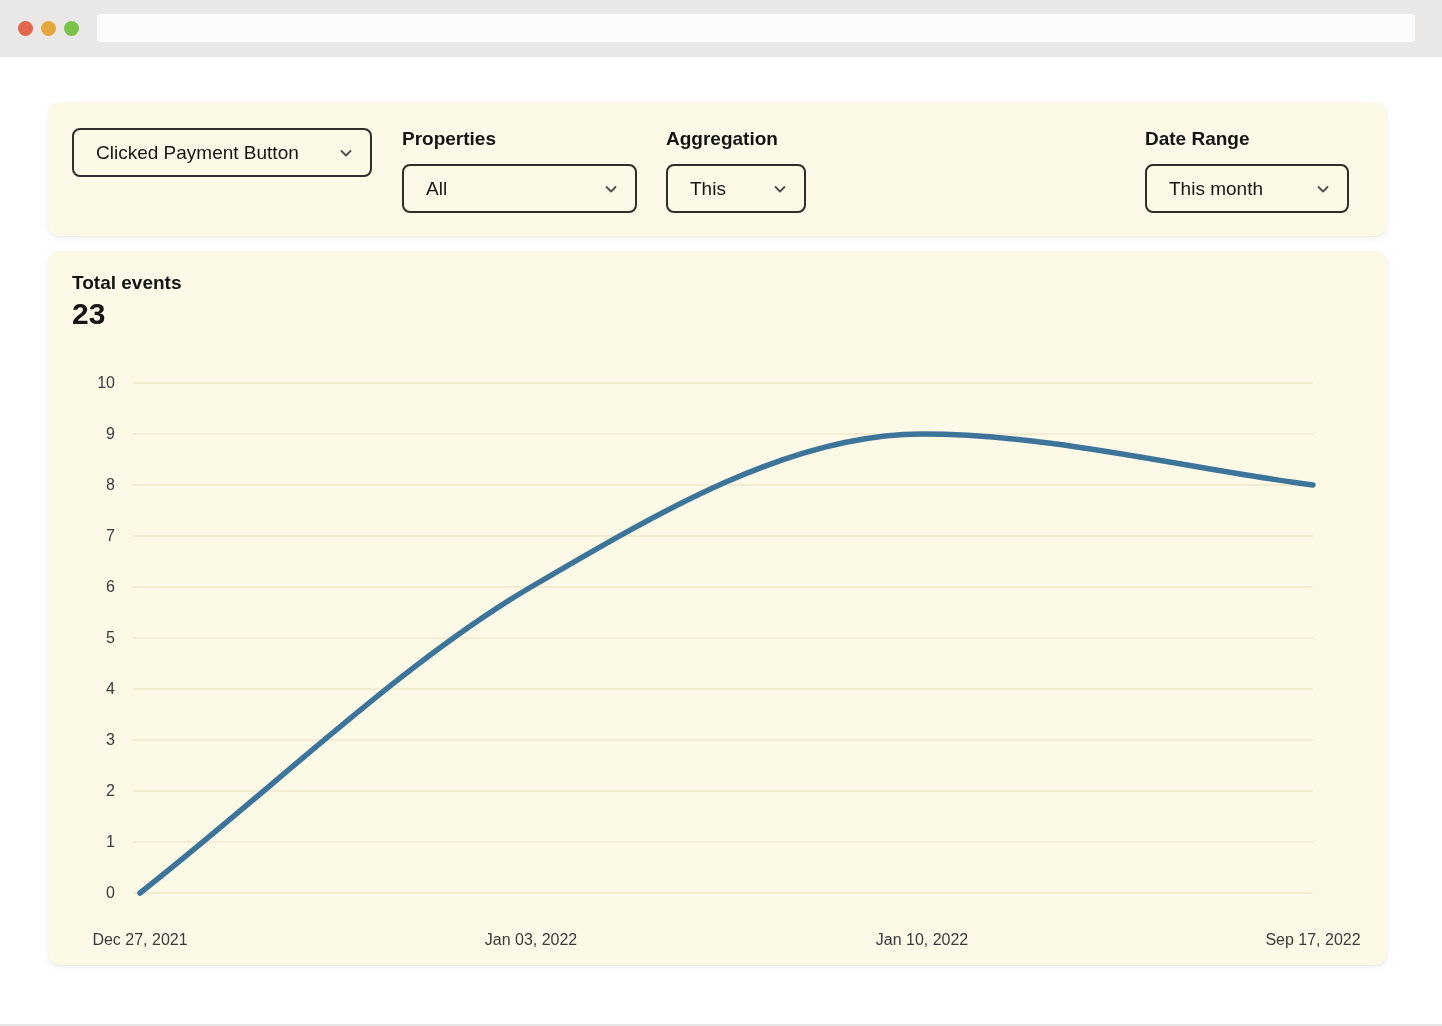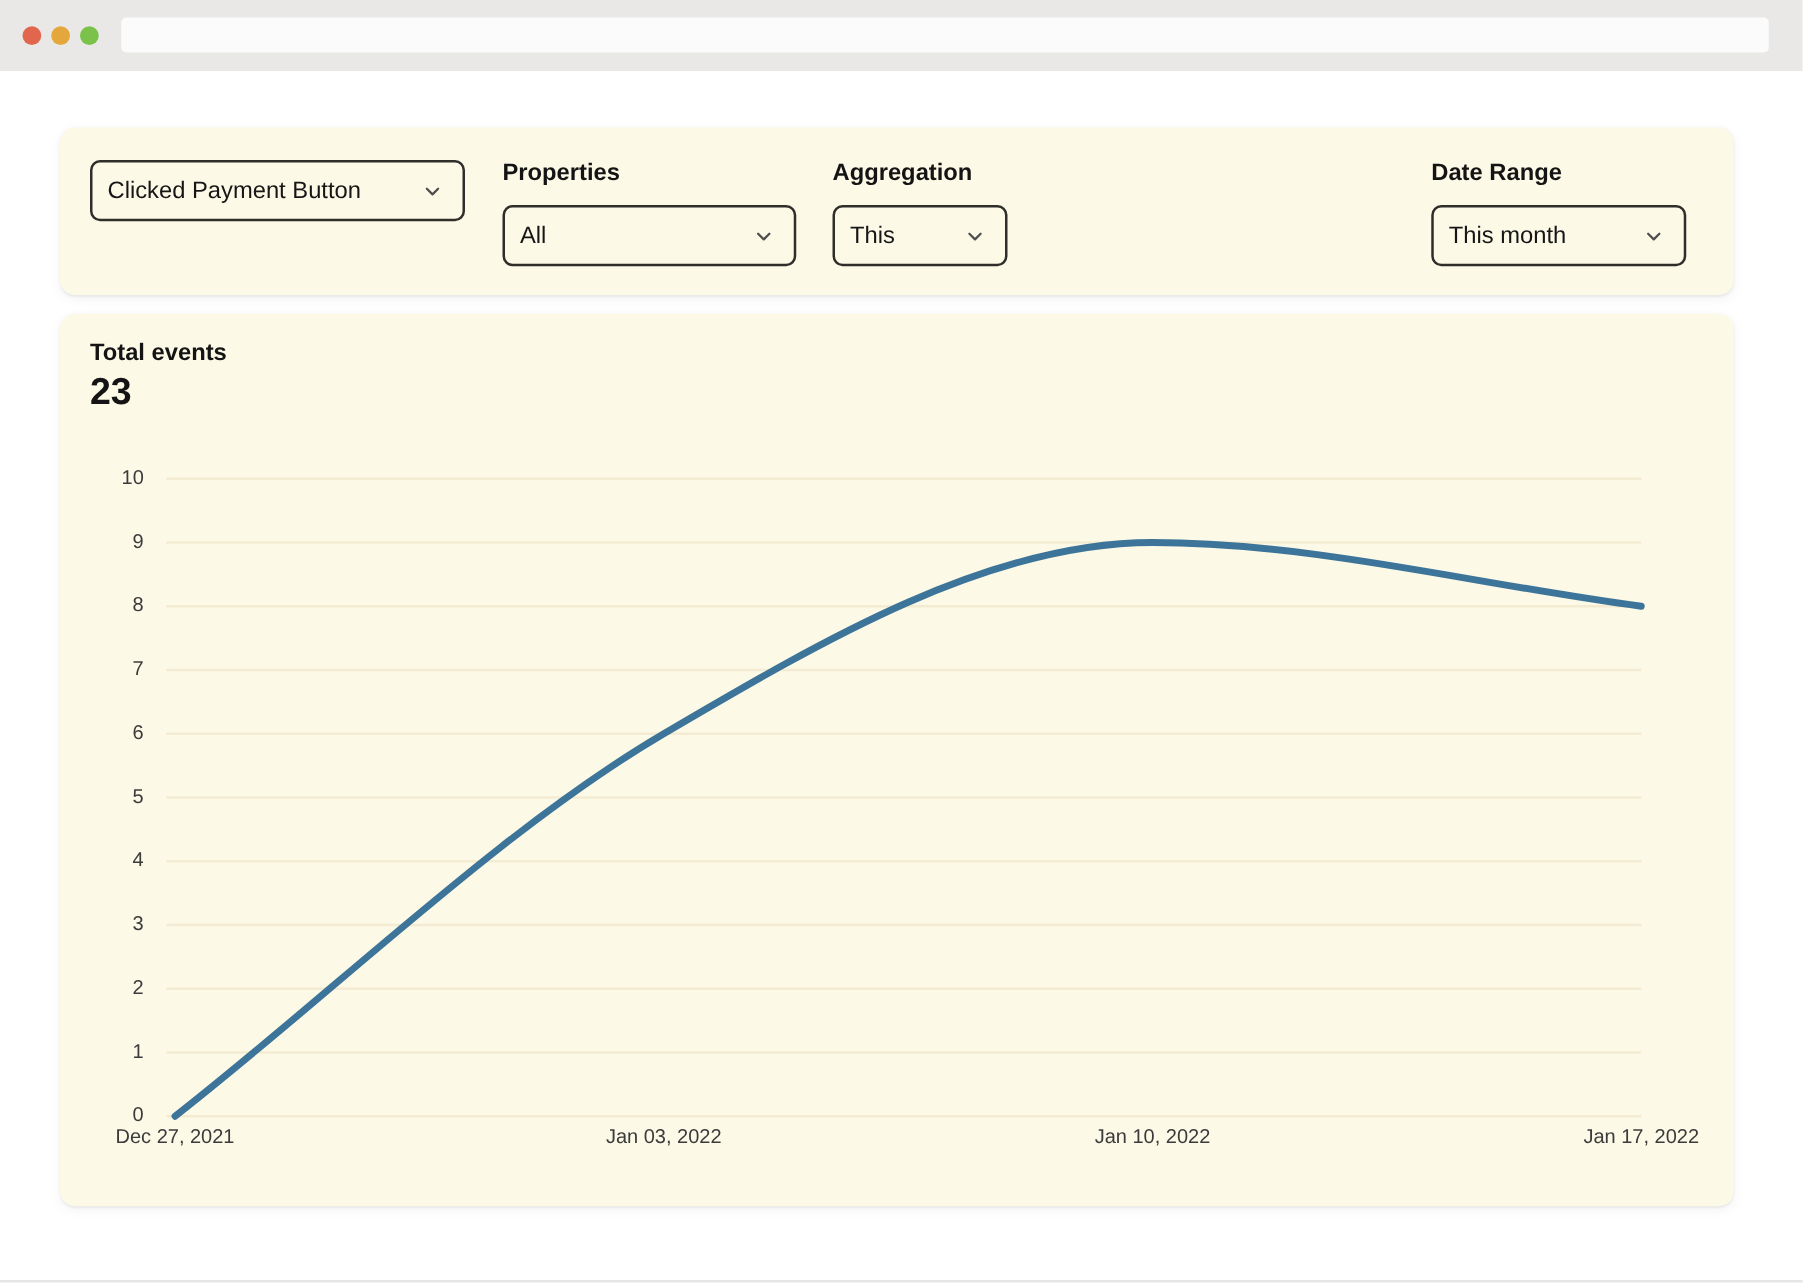--- a/index.html
+++ b/index.html
@@ -55,21 +55,21 @@
   .filter-group.g-daterange   { left: 1097px; }
   .filter-label {
     font-size: 19px; font-weight: 700; color: #141414;
     height: 22px; line-height: 22px; margin-bottom: 14px;
   }
   .select-box {
     height: 49px;
     border: 2px solid #2f2e2a;
     border-radius: 8px;
     display: flex; align-items: center; justify-content: space-between;
-    padding: 0 16px 0 12px;
+    padding: 0 16px 0 22px;
     font-size: 19px; color: #161616;
     background: transparent;
     cursor: pointer;
   }
   .w-events      { width: 300px; }
   .w-properties  { width: 235px; gap: 36px; }
   .w-aggregation { width: 140px; }
   .w-daterange   { width: 204px; }
   .chevron { display: inline-flex; margin-left: 12px; flex: 0 0 auto; }
 
@@ -82,21 +82,21 @@
     position: absolute; left: 24px; top: 46px;
     font-size: 30px; font-weight: 700; color: #141414;
   }
   .chart-svg { position: absolute; left: 0; top: 0; }
   .ytick {
     position: absolute; left: 0; width: 67px; height: 22px;
     line-height: 22px; text-align: right;
     font-size: 16px; color: #3b3b3b;
   }
   .xtick {
-    position: absolute; width: 160px; height: 20px; top: 649px;
+    position: absolute; width: 160px; height: 20px; top: 679px;
     line-height: 20px; text-align: center;
     font-size: 16px; color: #3b3b3b;
   }
 </style>
 </head>
 <body>
 
 <div class="chrome">
   <span class="traffic-dot dot-close"></span>
   <span class="traffic-dot dot-minimize"></span>
@@ -186,17 +186,17 @@
         <div class="ytick" style="top: 325px;">6</div>
         <div class="ytick" style="top: 274px;">7</div>
         <div class="ytick" style="top: 223px;">8</div>
         <div class="ytick" style="top: 172px;">9</div>
         <div class="ytick" style="top: 121px;">10</div>
       </div>
     <div id="xticks">
         <div class="xtick" style="left: 12px;">Dec 27, 2021</div>
         <div class="xtick" style="left: 403px;">Jan 03, 2022</div>
         <div class="xtick" style="left: 794px;">Jan 10, 2022</div>
-        <div class="xtick" style="left: 1185px;">Jan 17, 2022</div>
+        <div class="xtick" style="left: 1185px;">Sep 17, 2022</div>
       </div>
   </div>
 
 </div>
 
 </body></html>

